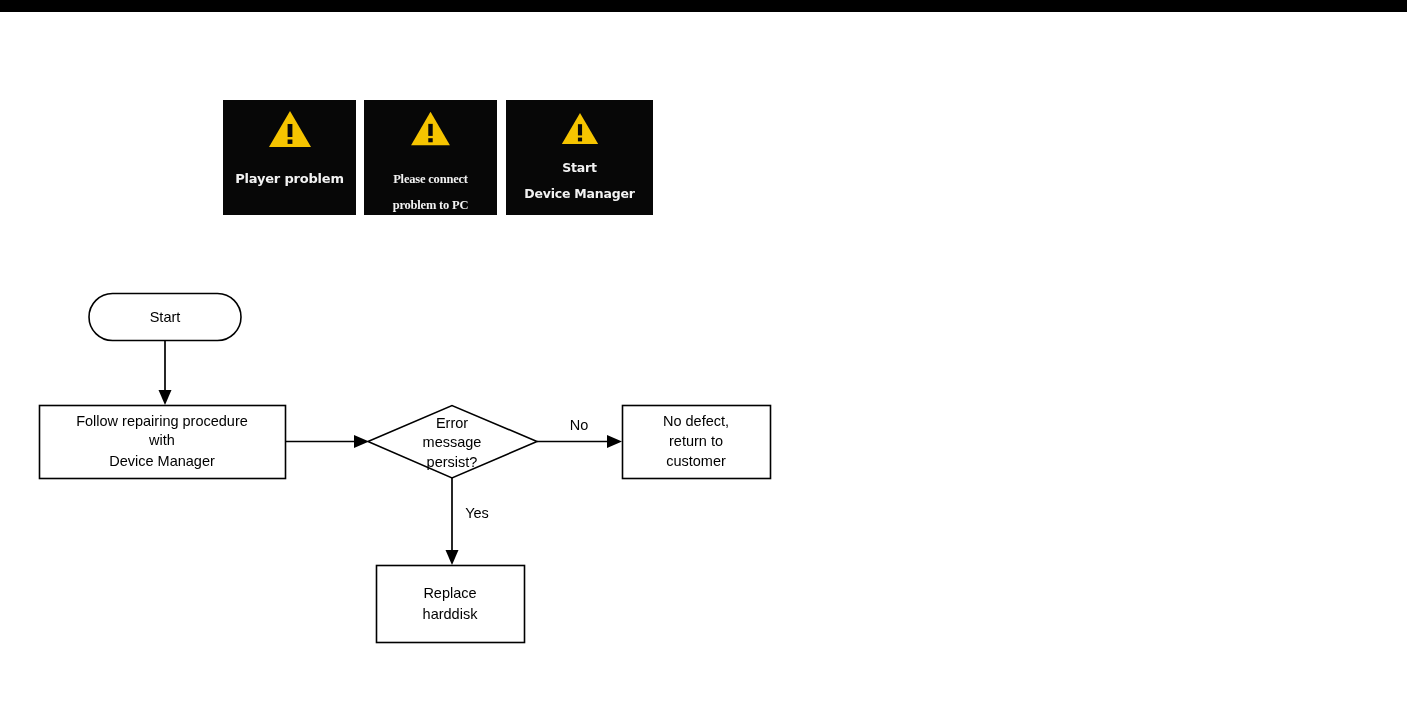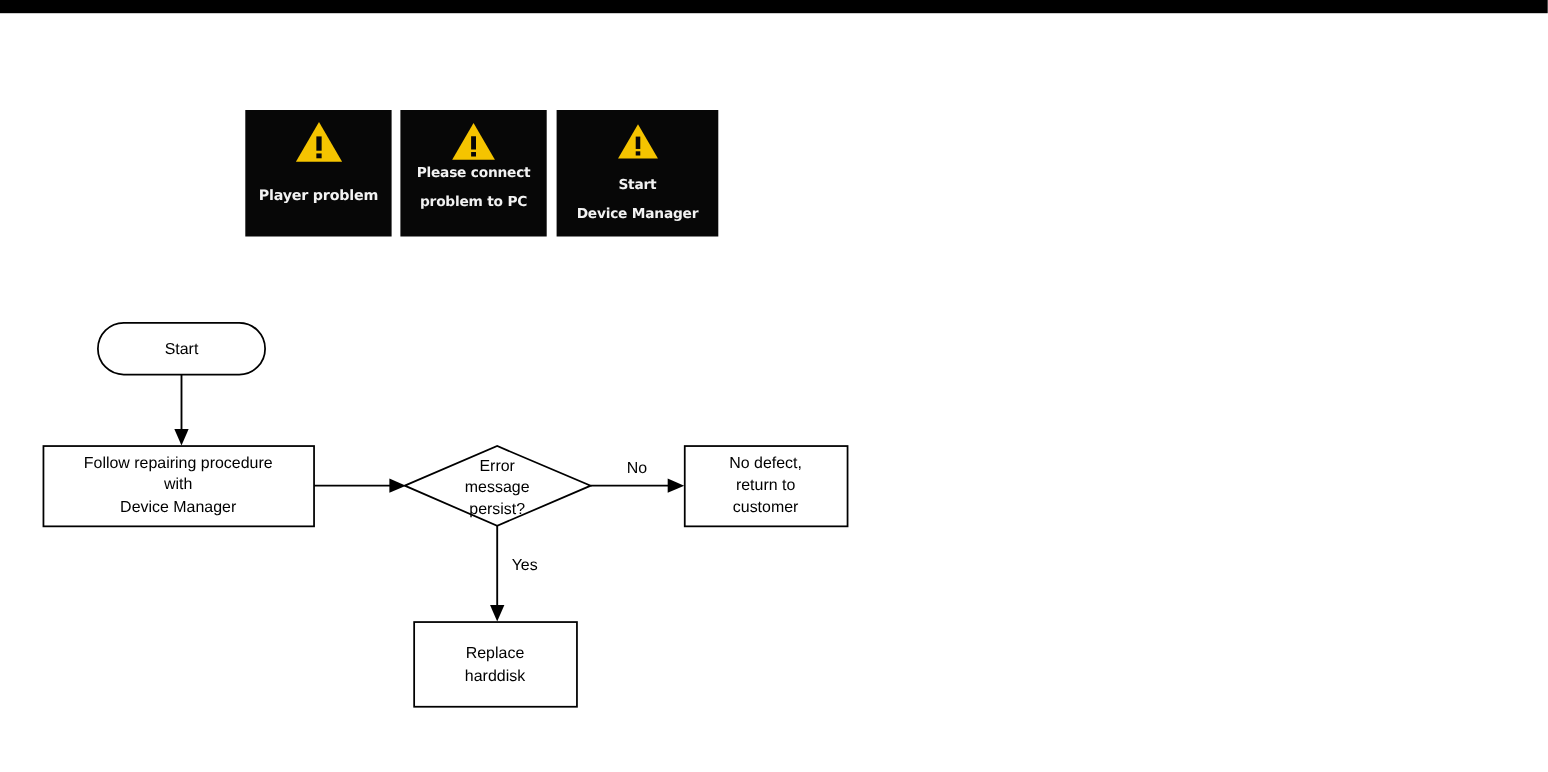--- a/index.html
+++ b/index.html
@@ -63,21 +63,21 @@
     font-weight: bold;
     font-size: 12.5px;
     letter-spacing: -0.2px;
     text-align: center;
     line-height: 1.0;
     width: 100%;
     padding: 0 3px;
     box-sizing: border-box;
   }
   .screen-1 .screen-text { margin-top: 23px; font-size: 13px; }
-  .screen-2 .screen-text { margin-top: 4px; }
+  .screen-2 .screen-text { margin-top: 26px; font-family: Liberation Serif, serif; }
   .screen-2 .screen-text .line2 { display: block; margin-top: 13px; }
   .screen-3 .screen-text { margin-top: 16px; }
   .screen-3 .screen-text .line2 { display: block; margin-top: 13px; }
 
   
   #flowchart {
     position: absolute;
     left: 0;
     top: 0;
     width: 1407px;

